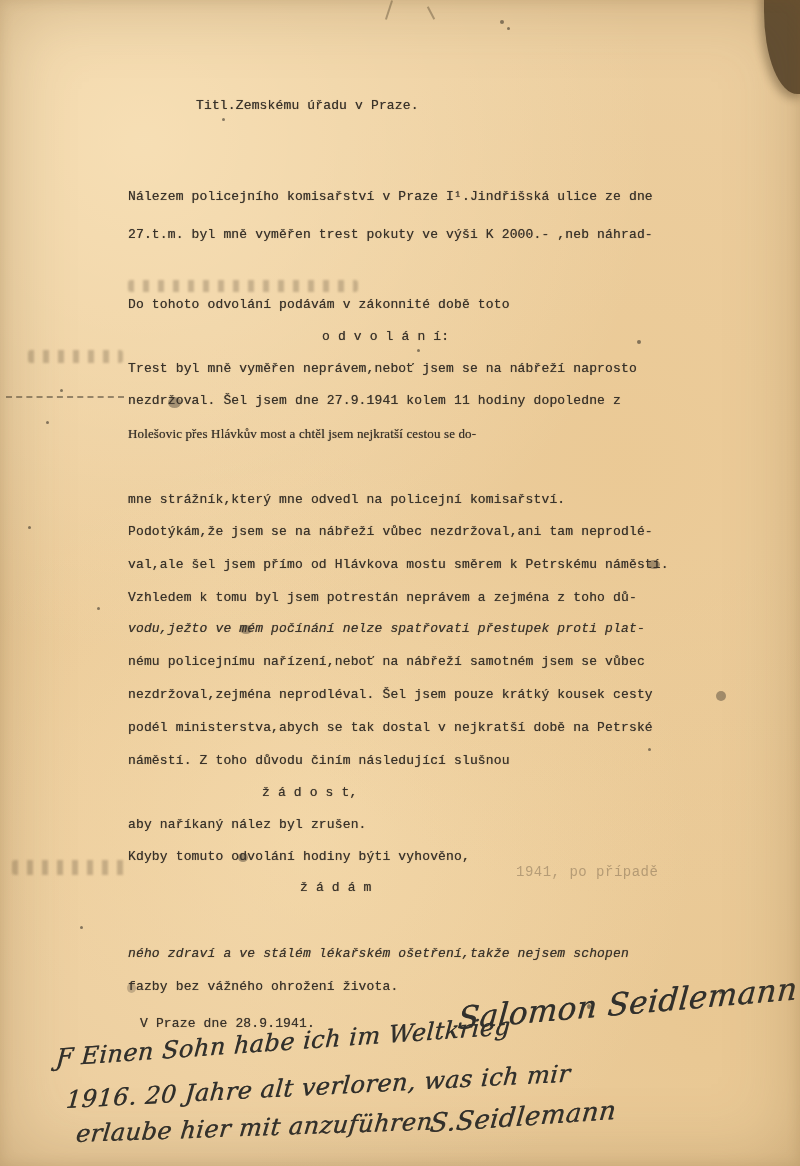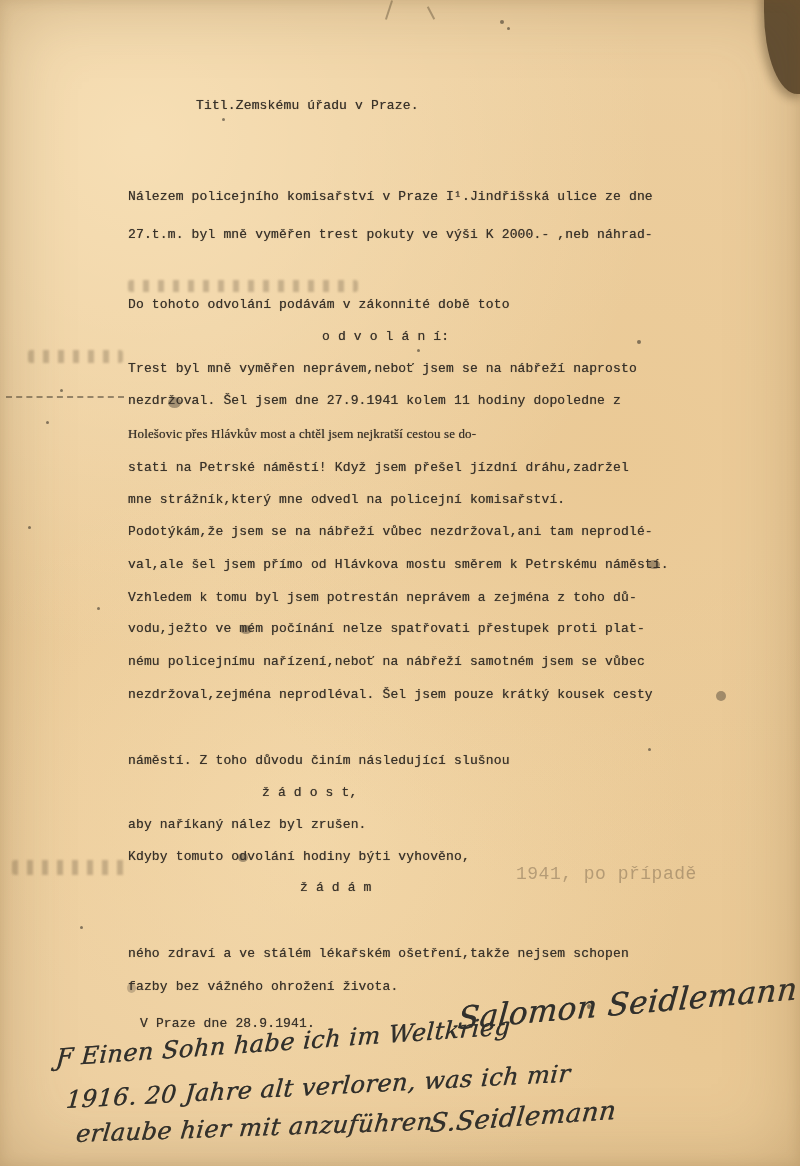--- a/index.html
+++ b/index.html
@@ -48,52 +48,52 @@
   }
   .dash-line{position:absolute;border-top:2.5px dashed #4b4334;opacity:.55;}
   .corner-blob{
     position:absolute;right:-6px;top:-10px;width:42px;height:104px;
     background:#55432a;border-radius:0 0 0 80%;opacity:.92;
     box-shadow:-4px 4px 10px rgba(85,67,42,.5);
   }
   .fold-mark{position:absolute;width:2px;background:rgba(95,82,60,.45);}
   .ghost{
     position:absolute;white-space:pre;
-    font-size:18px;color:rgba(72,60,44,.34);
+    font-size:14px;color:rgba(72,60,44,.34);
     filter:blur(.5px);letter-spacing:.5px;
   }
 </style>
 </head>
 <body>
 
 <div class="page">
 
   <span class="tl" style="top:98px;left:196px;">Titl.Zemskému úřadu v Praze.</span>
 
   <span class="tl" style="top:189px;left:128px;">Nálezem policejního komisařství v Praze I¹.Jindřišská ulice ze dne</span>
   <span class="tl" style="top:227px;left:128px;">27.t.m. byl mně vyměřen trest pokuty ve výši K 2000.- ,neb náhrad-</span>
   <span class="tl" style="top:297px;left:128px;">Do tohoto odvolání podávám v zákonnité době toto</span>
   <span class="tl" style="top:329px;left:322px;">o d v o l á n í:</span>
   <span class="tl" style="top:361px;left:128px;">Trest byl mně vyměřen neprávem,neboť jsem se na nábřeží naprosto</span>
   <span class="tl" style="top:393px;left:128px;">nezdržoval. Šel jsem dne 27.9.1941 kolem 11 hodiny dopoledne z</span>
   <span class="tl" style="top:426px;left:128px;font-family:Liberation Serif, serif;">Holešovic přes Hlávkův most a chtěl jsem nejkratší cestou se do-</span>
-  <span class="tl" style="top:460px;left:128px;">stati na Petrské náměstí! Když jsem přešel jízdní dráhu,zadržel</span>
   <span class="tl" style="top:492px;left:128px;">mne strážník,který mne odvedl na policejní komisařství.</span>
   <span class="tl" style="top:524px;left:128px;">Podotýkám,že jsem se na nábřeží vůbec nezdržoval,ani tam neprodlé-</span>
   <span class="tl" style="top:557px;left:128px;">val,ale šel jsem přímo od Hlávkova mostu směrem k Petrskému náměstí.</span>
   <span class="tl" style="top:590px;left:128px;">Vzhledem k tomu byl jsem potrestán neprávem a zejména z toho dů-</span>
-  <span class="tl" style="top:621px;left:128px;">vodu,ježto ve mém počínání nelze spatřovati přestupek proti plat-</span>
+  <span class="tl" style="top:621px;left:128px;font-style:italic;">vodu,ježto ve mém počínání nelze spatřovati přestupek proti plat-</span>
   <span class="tl" style="top:654px;left:128px;">nému policejnímu nařízení,neboť na nábřeží samotném jsem se vůbec</span>
   <span class="tl" style="top:687px;left:128px;text-align:right;">nezdržoval,zejména neprodléval. Šel jsem pouze krátký kousek cesty</span>
+  <span class="tl" style="top:720px;left:128px;">podél ministerstva,abych se tak dostal v nejkratší době na Petrské</span>
   <span class="tl" style="top:753px;left:128px;">náměstí. Z toho důvodu činím následující slušnou</span>
   <span class="tl" style="top:785px;left:262px;">ž á d o s t,</span>
   <span class="tl" style="top:817px;left:128px;">aby naříkaný nález byl zrušen.</span>
   <span class="tl" style="top:849px;left:128px;">Kdyby tomuto odvolání hodiny býti vyhověno,</span>
   <span class="tl" style="top:880px;left:300px;">ž á d á m</span>
-  <span class="tl" style="top:946px;left:128px;">ného zdraví a ve stálém lékařském ošetření,takže nejsem schopen</span>
+  <span class="tl" style="top:946px;left:128px;font-style:italic;">ného zdraví a ve stálém lékařském ošetření,takže nejsem schopen</span>
   <span class="tl" style="top:979px;left:128px;">fazby bez vážného ohrožení života.</span>
   <span class="tl" style="top:1016px;left:140px;">V Praze dne 28.9.1941.</span>
 
   <span class="hand" style="top:1000px;left:458px;font-size:31px;transform:rotate(-5deg) skewX(-10deg);">Salomon Seidlemann</span>
 
   <span class="hand" style="top:1044px;left:56px;font-size:24px;transform:rotate(-4deg) skewX(-8deg);">Ƒ Einen Sohn habe ich im Weltkrieg</span>
   <span class="hand" style="top:1086px;left:66px;font-size:24px;transform:rotate(-3deg) skewX(-8deg);">1916. 20 Jahre alt verloren, was ich mir</span>
   <span class="hand" style="top:1120px;left:76px;font-size:24px;transform:rotate(-2deg) skewX(-8deg);">erlaube hier mit anzuführen</span>
   <span class="hand" style="top:1108px;left:430px;font-size:26px;transform:rotate(-4deg) skewX(-10deg);">S.Seidlemann</span>
 

